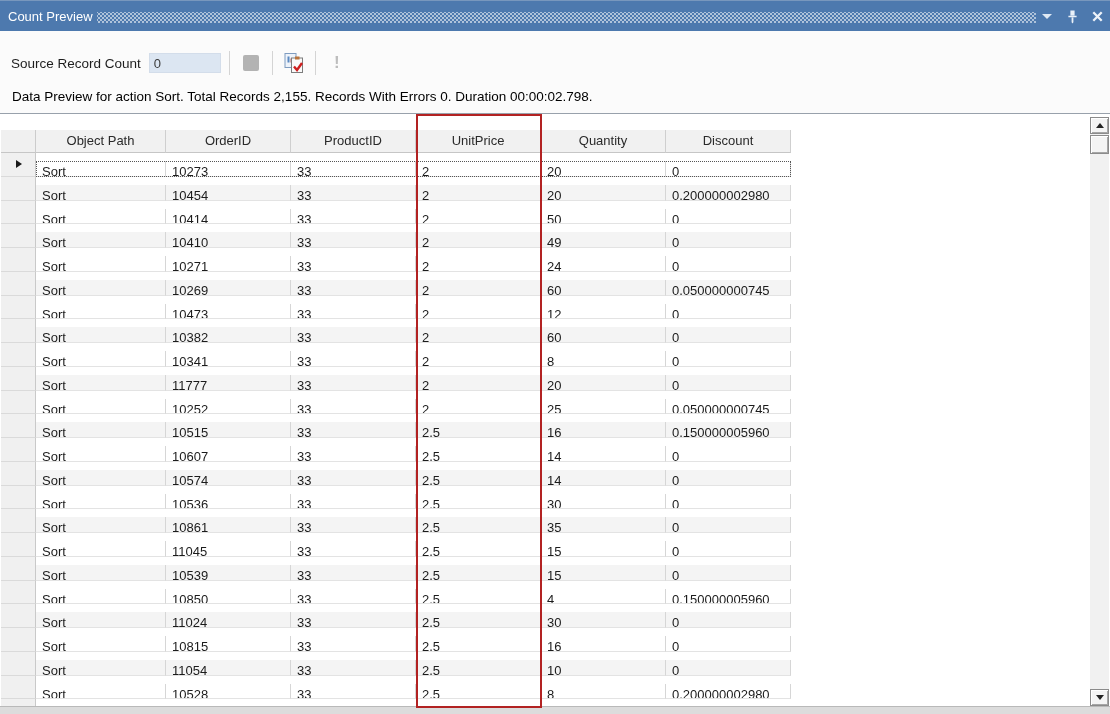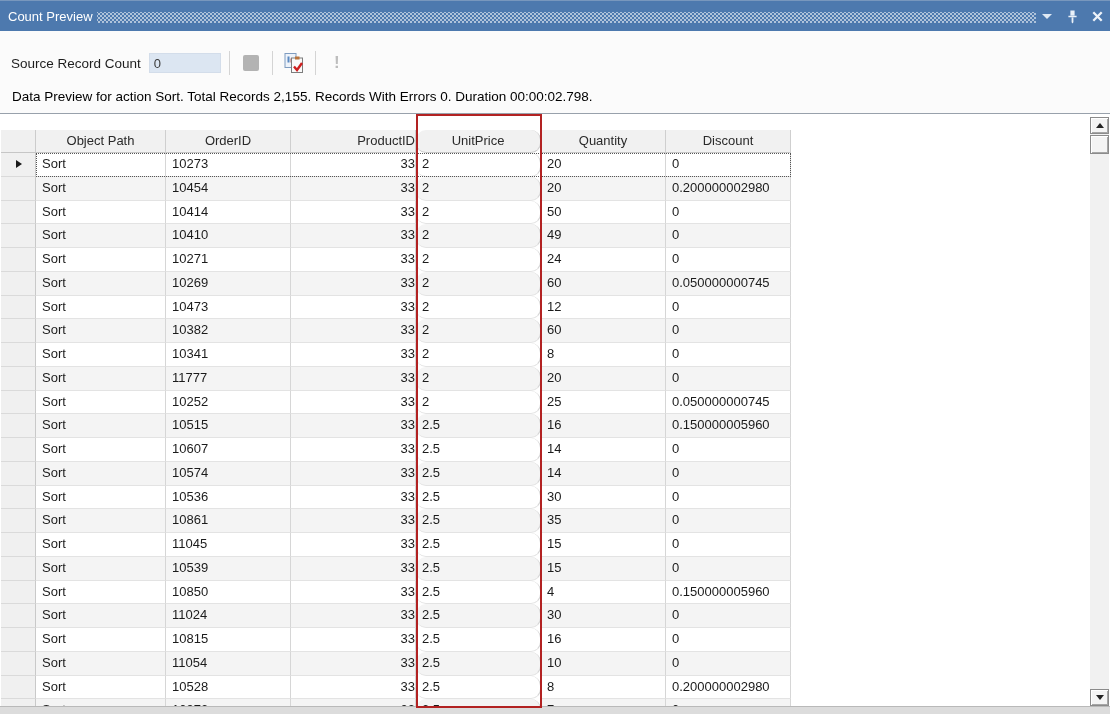--- a/index.html
+++ b/index.html
@@ -48,28 +48,28 @@
     background:#ffffff; border-top:1px solid #98a1ab;
   }
   .grid-table{ position:absolute; top:16px; left:1px; width:790px; }
   .hrow{ display:flex; height:23px; }
   .hsel{ width:35px; background:#f0f0f0; border-right:1px solid #cccccc; border-bottom:1px solid #c6c6c6; }
   .hcell{
     background:#f1f1f1; border-right:1px solid #cfcfcf; border-bottom:1px solid #c6c6c6;
     font-size:13px; color:#2a2a2a; text-align:center; padding-top:3px;
     overflow:hidden; white-space:nowrap;
   }
-  .c0{ width:130px; } .c1{ width:125px; } .c2{ width:125px;text-align:right; } .c3{ width:125px;border-radius:10px; } .c4{ width:125px; } .c5{ width:125px; }
+  .c0{ width:130px; } .c1{ width:125px; } .c2{ width:125px; } .c3{ width:125px; } .c4{ width:125px; } .c5{ width:125px; }
   .row{ display:flex; height:23.75px; }
   .selcell{
     width:35px; background:#f0f0f0; border-right:1px solid #c9c9c9; border-bottom:1px solid #dadada;
     display:flex; align-items:center; justify-content:center;
   }
   .arrow{ width:0; height:0; border-left:6px solid #1a1a1a; border-top:4.5px solid transparent; border-bottom:4.5px solid transparent; margin-left:2px; }
-  .datacells{ display:flex; }
+  .datacells{ display:flex;margin-top:8px; }
   .cell{
     border-right:1px solid #d6d6d6; border-bottom:1px solid #e3e3e3;
     font-size:13px; color:#1b1b1b; padding:3px 0 0 6px;
     overflow:hidden; white-space:nowrap; background:#ffffff;
   }
   .row.alt .cell{ background:#f4f4f4; }
   .row.selected .datacells{ outline:1px dotted #565656; outline-offset:-1px; }
 
   .red-box{
     position:absolute; top:0; height:594px; border:2px solid #b22222;

